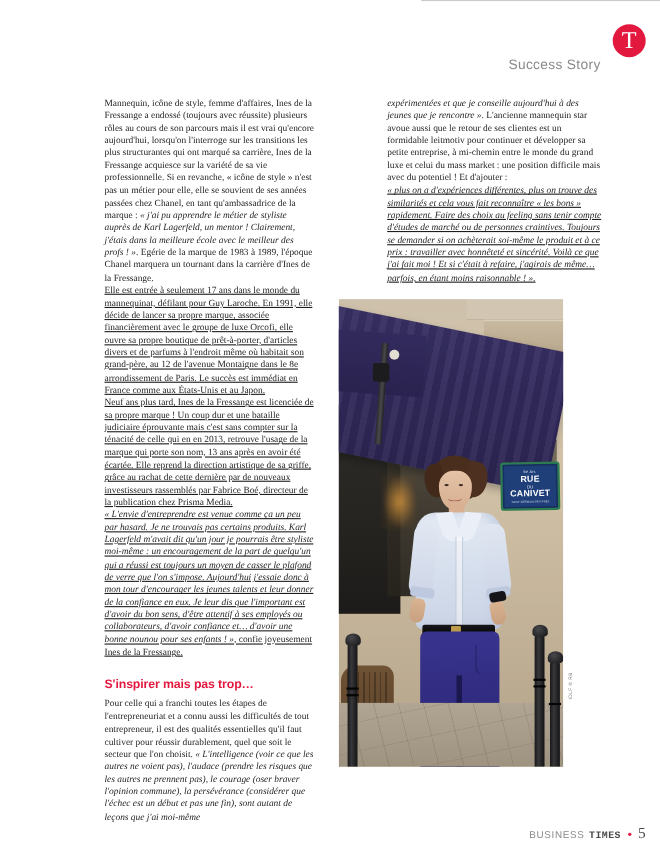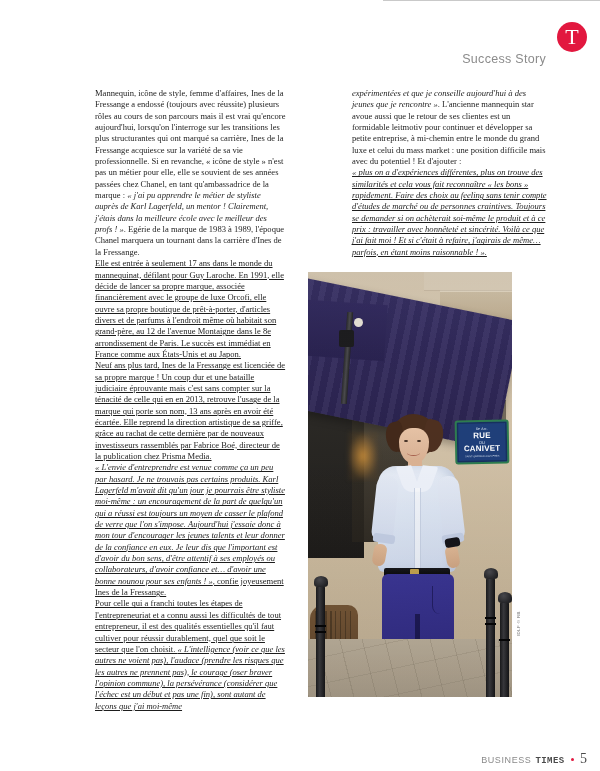--- a/index.html
+++ b/index.html
@@ -557,20 +557,21 @@
   </p>
 
   <p class="body-text">Elle est entrée à seulement 17 ans dans le monde du mannequinat, défilant pour Guy Laroche. En 1991, elle décide de lancer sa propre marque, associée financièrement avec le groupe de luxe Orcofi, elle ouvre sa propre boutique de prêt-à-porter, d'articles divers et de parfums à l'endroit même où habitait son grand-père, au 12 de l'avenue Montaigne dans le 8e arrondissement de Paris. Le succès est immédiat en France comme aux États-Unis et au Japon.</p>
 
   <p class="body-text">Neuf ans plus tard, Ines de la Fressange est licenciée de sa propre marque ! Un coup dur et une bataille judiciaire éprouvante mais c'est sans compter sur la ténacité de celle qui en en 2013, retrouve l'usage de la marque qui porte son nom, 13 ans après en avoir été écartée. Elle reprend la direction artistique de sa griffe, grâce au rachat de cette dernière par de nouveaux investisseurs rassemblés par Fabrice Boé, directeur de la publication chez Prisma Media.</p>
 
   <p class="body-text">
     <span class="quote">« L'envie d'entreprendre est venue comme ça un peu par hasard. Je ne trouvais pas certains produits. Karl Lagerfeld m'avait dit qu'un jour je pourrais être styliste moi-même : un encouragement de la part de quelqu'un qui a réussi est toujours un moyen de casser le plafond de verre que l'on s'impose. Aujourd'hui j'essaie donc à mon tour d'encourager les jeunes talents et leur donner de la confiance en eux. Je leur dis que l'important est d'avoir du bon sens, d'être attentif à ses employés ou collaborateurs, d'avoir confiance et… d'avoir une bonne nounou pour ses enfants ! »</span><span>, confie joyeusement Ines de la Fressange.</span>
   </p>
 
+  <h2 class="sub-head spaced">S'inspirer mais pas trop…</h2>
 
   <p class="body-text">
     <span>Pour celle qui a franchi toutes les étapes de l'entrepreneuriat et a connu aussi les difficultés de tout entrepreneur, il est des qualités essentielles qu'il faut cultiver pour réussir durablement, quel que soit le secteur que l'on choisit. </span><span class="quote">« L'intelligence (voir ce que les autres ne voient pas), l'audace (prendre les risques que les autres ne prennent pas), le courage (oser braver l'opinion commune), la persévérance (considérer que l'échec est un début et pas une fin), sont autant de leçons que j'ai moi-même</span>
   </p>
 </div>
 
 <div class="col col-right">
   <p class="body-text">
     <span class="quote">expérimentées et que je conseille aujourd'hui à des jeunes que je rencontre »</span><span>. L'ancienne mannequin star avoue aussi que le retour de ses clientes est un formidable leitmotiv pour continuer et développer sa petite entreprise, à mi-chemin entre le monde du grand luxe et celui du mass market : une position difficile mais avec du potentiel ! Et d'ajouter :</span>
   </p>

